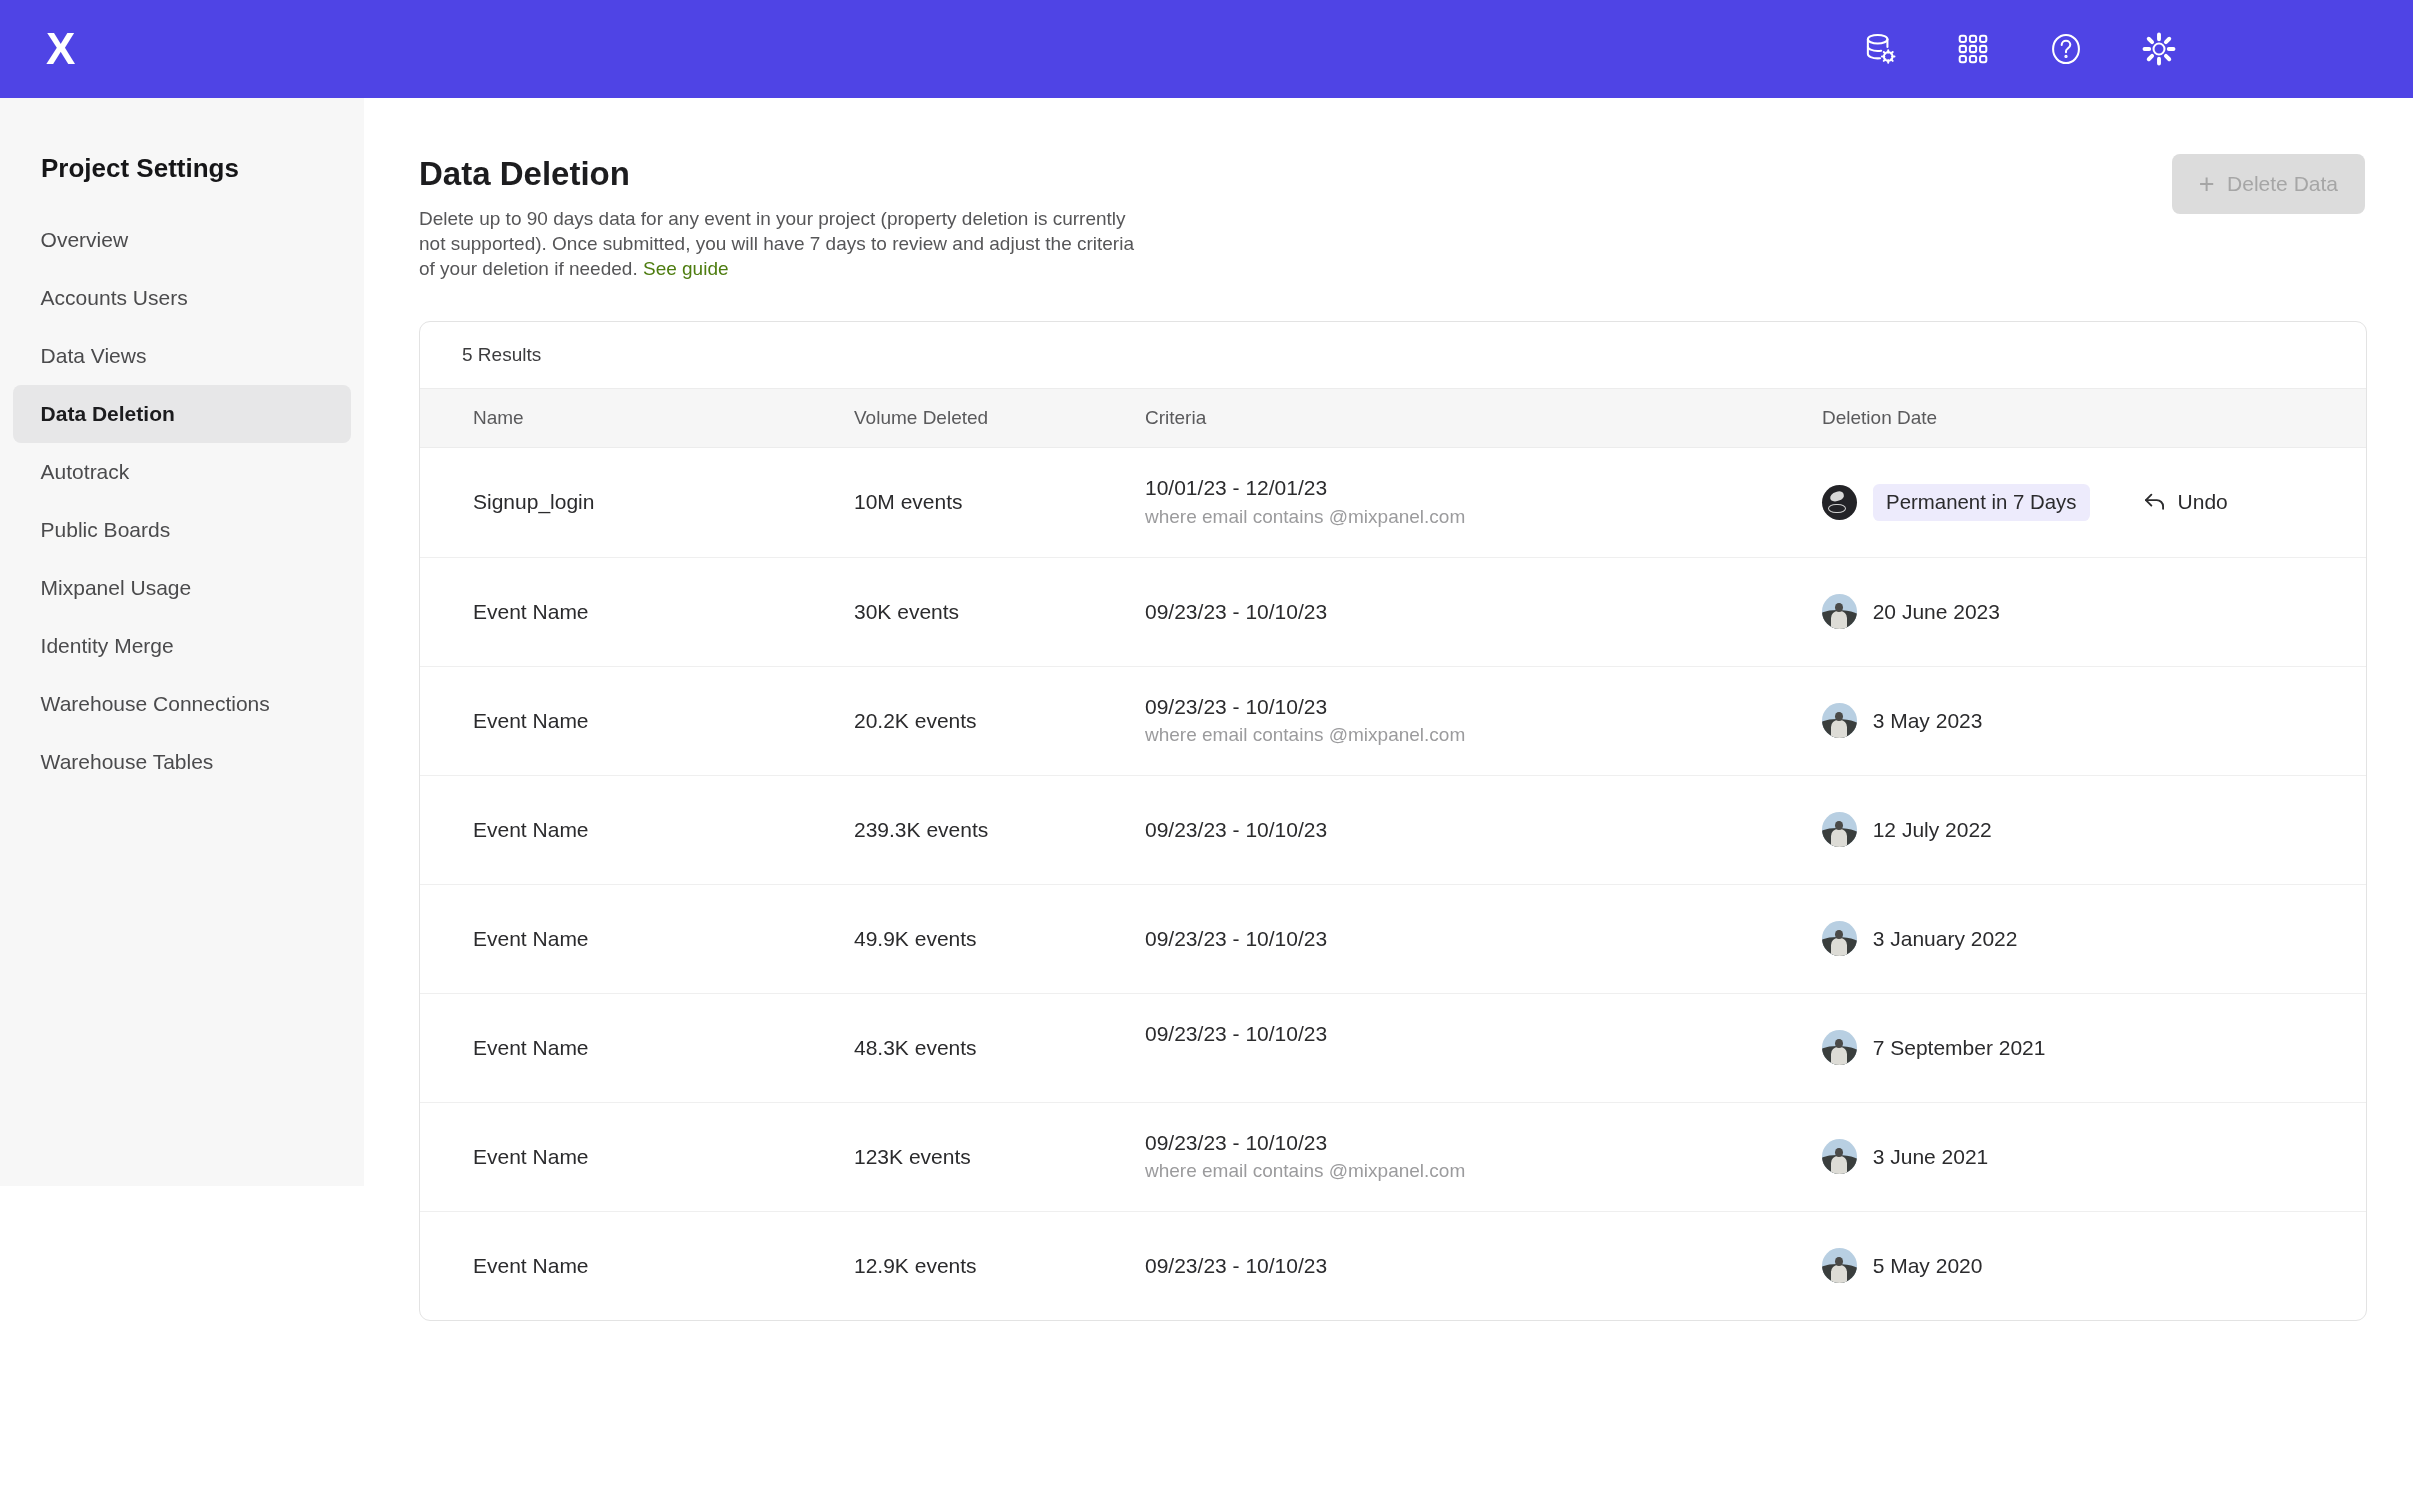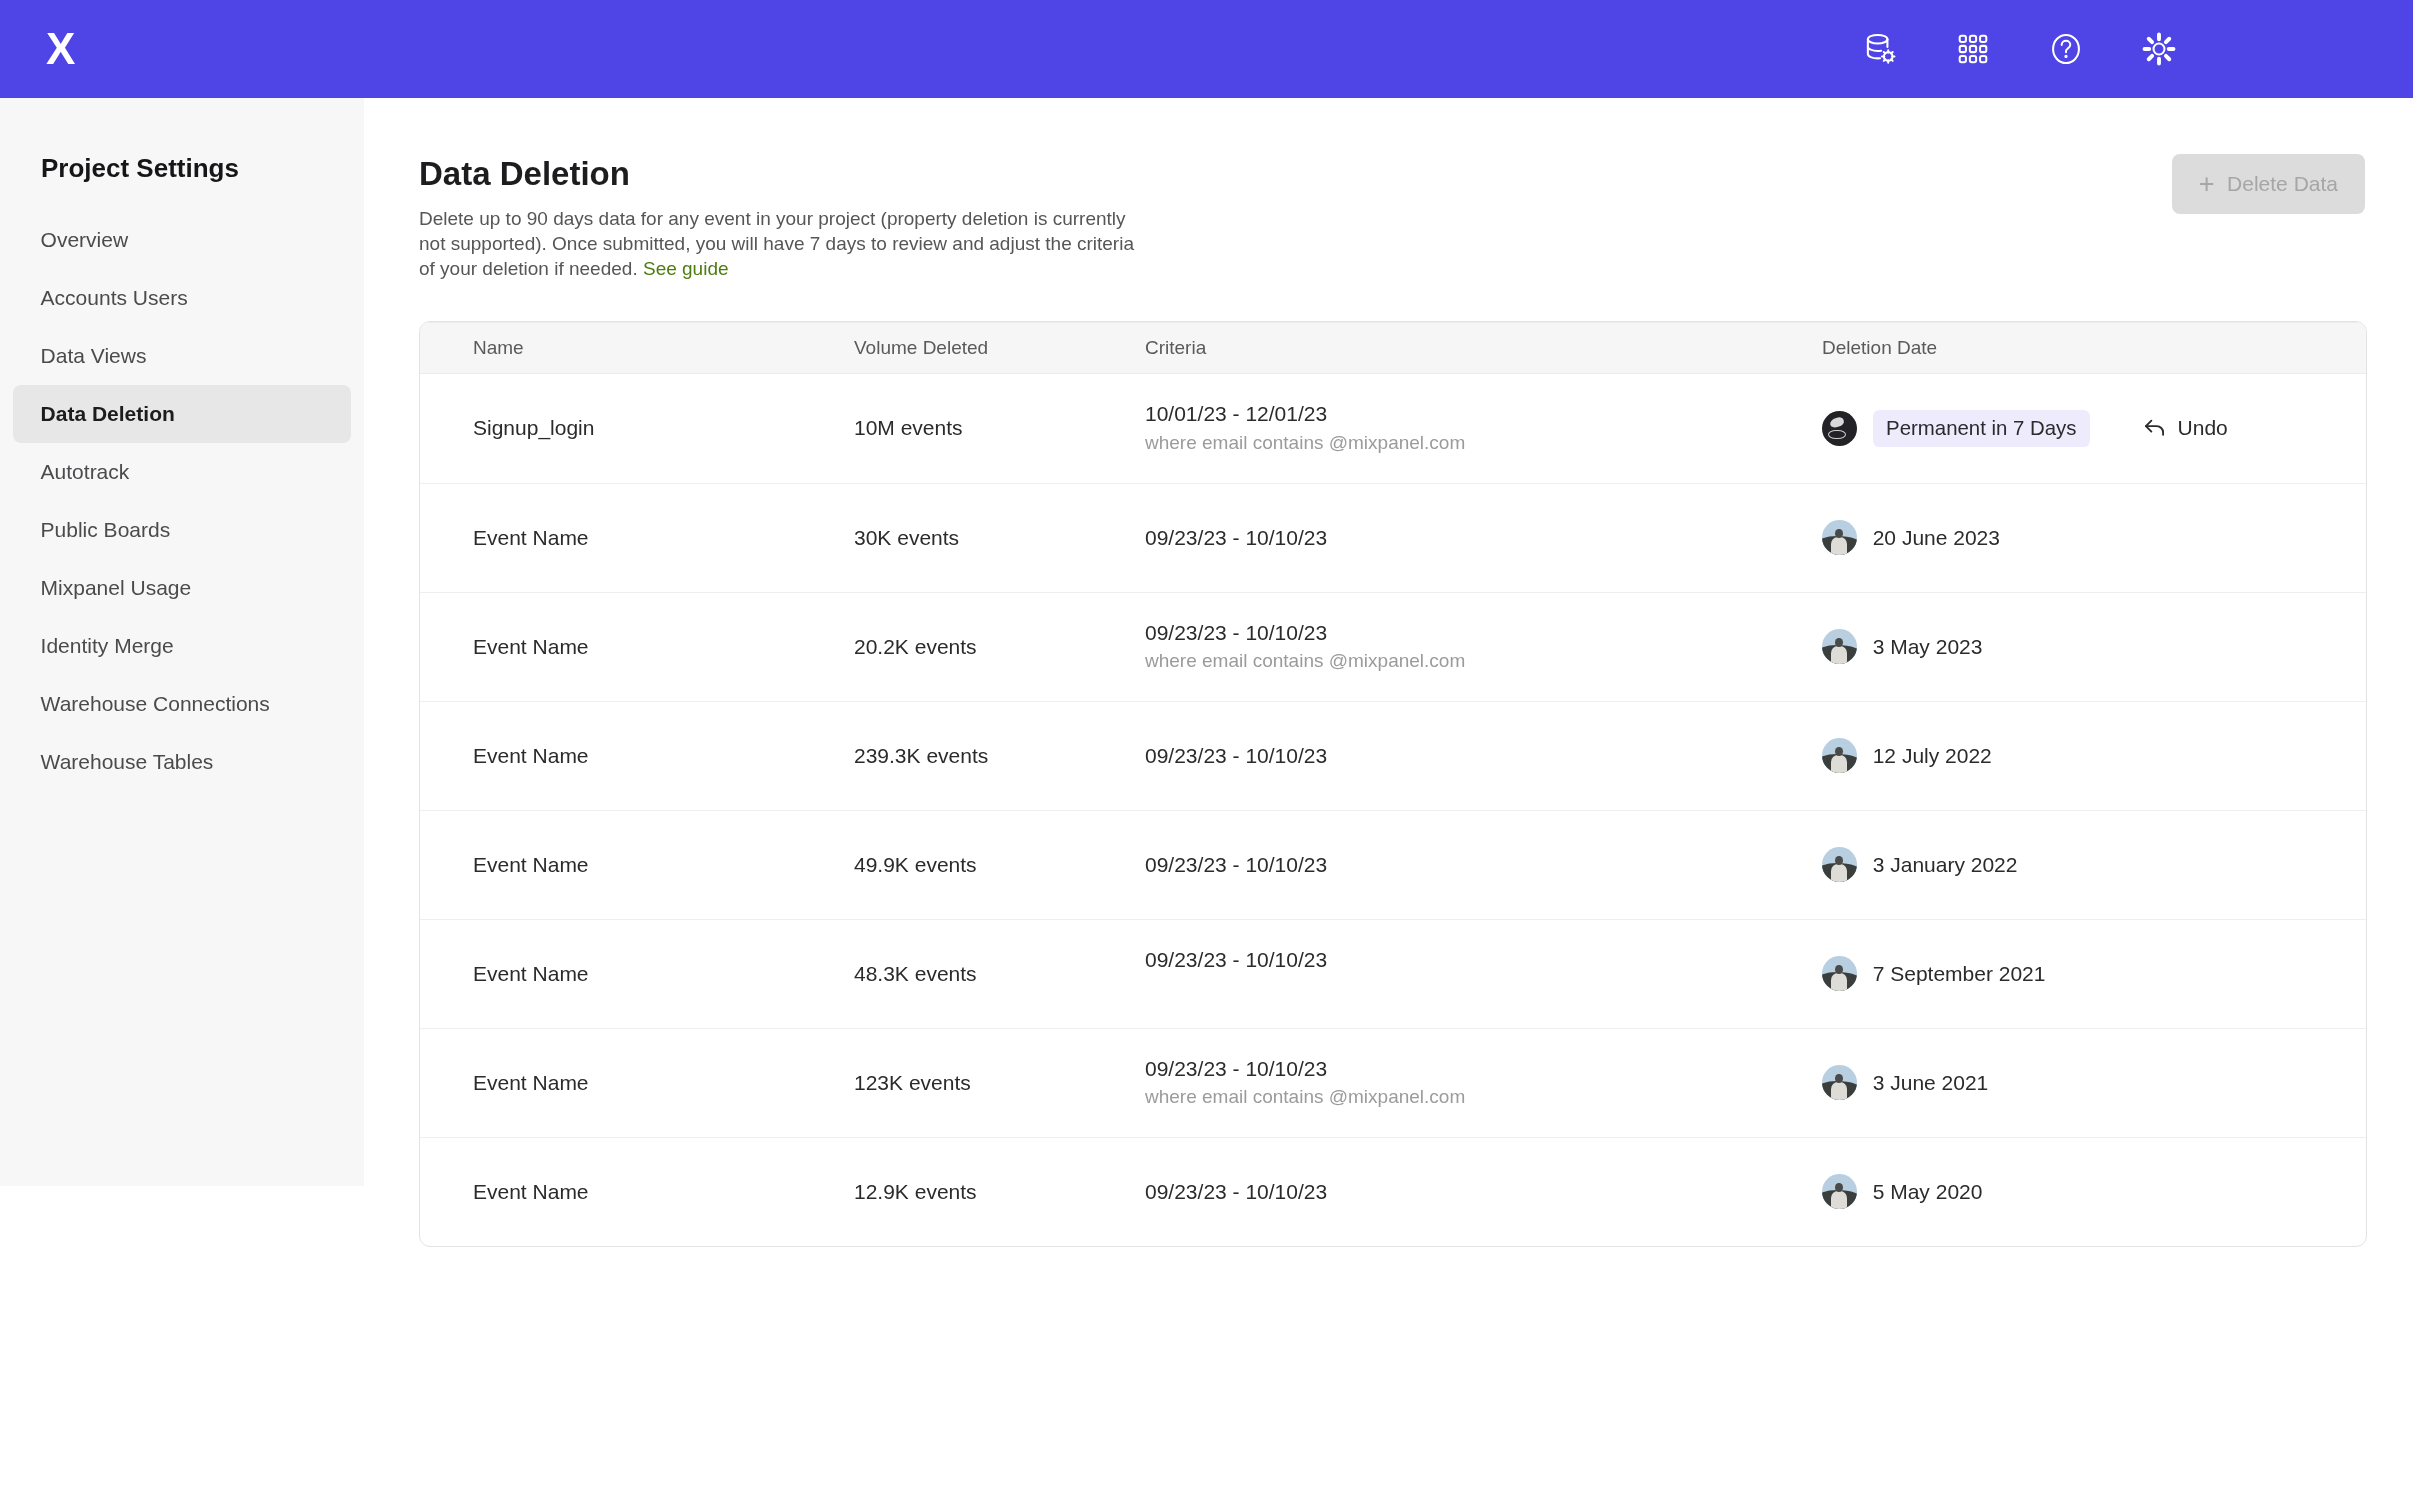--- a/index.html
+++ b/index.html
@@ -35,21 +35,21 @@
   .delete-btn { position:absolute; top:56px; right:49px; height:60px; padding:0 27px;
     background:#dcdcdc; border:none; border-radius:7.9px; display:flex; align-items:center; gap:12.6px;
     font-size:21px; color:#a6a6a6; font-family:inherit; cursor:not-allowed; }
   .delete-btn .plus { font-size:27px; line-height:1; color:#a6a6a6; }
 
   
   .card { margin:40px 47px 0 55px; width:1948px; border:1.2px solid #e3e3e3; border-radius:11px;
     background:#ffffff; overflow:hidden; }
   .results-bar { height:66px; display:flex; align-items:center; padding-left:42px;
     font-size:19px; color:#3c3c3e; }
-  .thead { height:52px; background:#f6f6f6; border-top:0.8px solid #ececec; border-bottom:0.8px solid #ececec;
+  .thead { height:60px; background:#f6f6f6; border-top:0.8px solid #ececec; border-bottom:0.8px solid #ececec;
     display:grid; grid-template-columns:381px 291px 677px auto; align-items:center; padding-left:53px; }
   .thead .col { font-size:19px; color:#5a5a5c; }
   .trow { height:109px; display:grid; grid-template-columns:381px 291px 677px auto;
     align-items:center; padding-left:53px; border-top:0.8px solid #efefef; }
   .trow:first-child { border-top:none; }
   .cell-name, .cell-volume { font-size:21px; color:#2b2b2d; }
   .crit-date { font-size:21px; color:#2b2b2d; }
   .crit-sub { font-size:19px; color:#9b9b9d; margin-top:5.5px; min-height:22px; }
   .cell-del { display:flex; align-items:center; gap:15.7px; }
   .del-date { font-size:21px; color:#2b2b2d; }
@@ -160,20 +160,21 @@
     <span>Delete Data</span>
   </button>
 
   <div class="page-title">Data Deletion</div>
   <div class="page-desc">
     <span>Delete up to 90 days data for any event in your project (property deletion is currently not supported). Once submitted, you will have 7 days to review and adjust the criteria of your deletion if needed.</span>
     <a class="see-guide">See guide</a>
   </div>
 
   <div class="card">
+    <div class="results-bar">5 Results</div>
     <div class="thead">
       <div class="col">Name</div>
       <div class="col">Volume Deleted</div>
       <div class="col">Criteria</div>
       <div class="col">Deletion Date</div>
     </div>
     <div>
         <div class="trow">
     <div class="cell-name">Signup_login</div>
     <div class="cell-volume">10M events</div>

